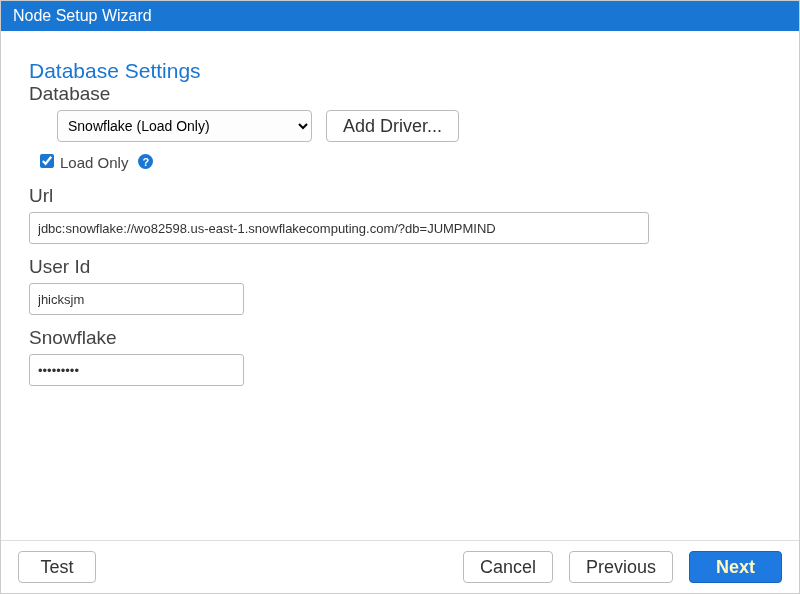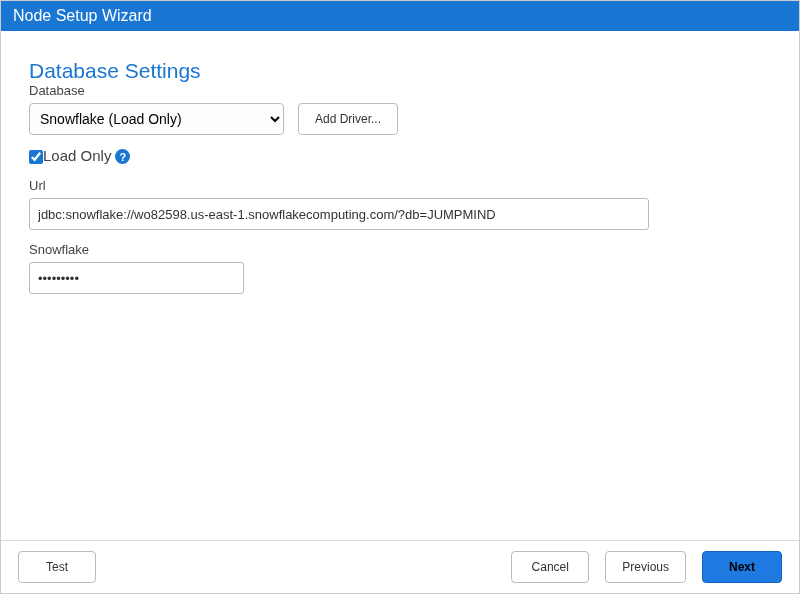--- a/index.html
+++ b/index.html
@@ -37,61 +37,64 @@
       font-size: 21px;
       font-weight: 500;
     }
     .intro {
       font-size: 15px;
       color: #444;
       line-height: 1.45;
       margin-bottom: 28px;
     }
     .field-label {
-      font-size: 13px;
+      font-size: 19px;
       color: #444;
       margin-bottom: 5px;
       display: block;
     }
     .db-row {
       display: flex;
       align-items: flex-end;
       gap: 14px;
       margin-bottom: 10px;
+      margin-left: 28px;
     }
     select.db-select {
       width: 255px;
       height: 32px;
       font-size: 14px;
       padding: 3px 6px;
       border: 1px solid #bbb;
       border-radius: 4px;
       background: #fdfdfd;
     }
     .btn {
       height: 32px;
       padding: 0 16px;
-      font-size: 12px;
+      font-size: 18px;
       border: 1px solid #bbb;
       border-radius: 4px;
       background: #fff;
       cursor: pointer;
       color: #333;
     }
     .btn.primary {
       background: #1e7ae0;
       border-color: #1565c0;
-      color: #000000;
+      color: #fef9c3;
       font-weight: 600;
       padding: 0 26px;
     }
     .checkbox-row {
       display: flex;
-      align-items: flex-end;
+      align-items: flex-start;
+      gap: 6px;
       margin-bottom: 14px;
+      margin-left: 11px;
     }
     .checkbox-row input[type="checkbox"] {
       width: 14px;
       height: 14px;
       accent-color: #1976d2;
     }
     .checkbox-row label {
       font-size: 15px;
       color: #444;
     }
@@ -170,20 +173,24 @@
     <input type="checkbox" checked="" style="">
     <label>Load Only</label>
     <span class="help-icon">?</span>
   </div>
 
   <div class="field-block">
     <span class="field-label">Url</span>
     <input type="text" class="text-input full" value="jdbc:snowflake://wo82598.us-east-1.snowflakecomputing.com/?db=JUMPMIND" style="">
   </div>
 
+  <div class="field-block">
+    <span class="field-label">User Id</span>
+    <input type="text" class="text-input short" value="jhicksjm" style="">
+  </div>
 
   <div class="field-block">
     <span class="field-label">Snowflake</span>
     <input type="password" class="text-input short" value="•••••••••" style="">
   </div>
 </div>
 
 <div class="footer">
   <button class="btn test">Test</button>
   <div class="spacer"></div>

